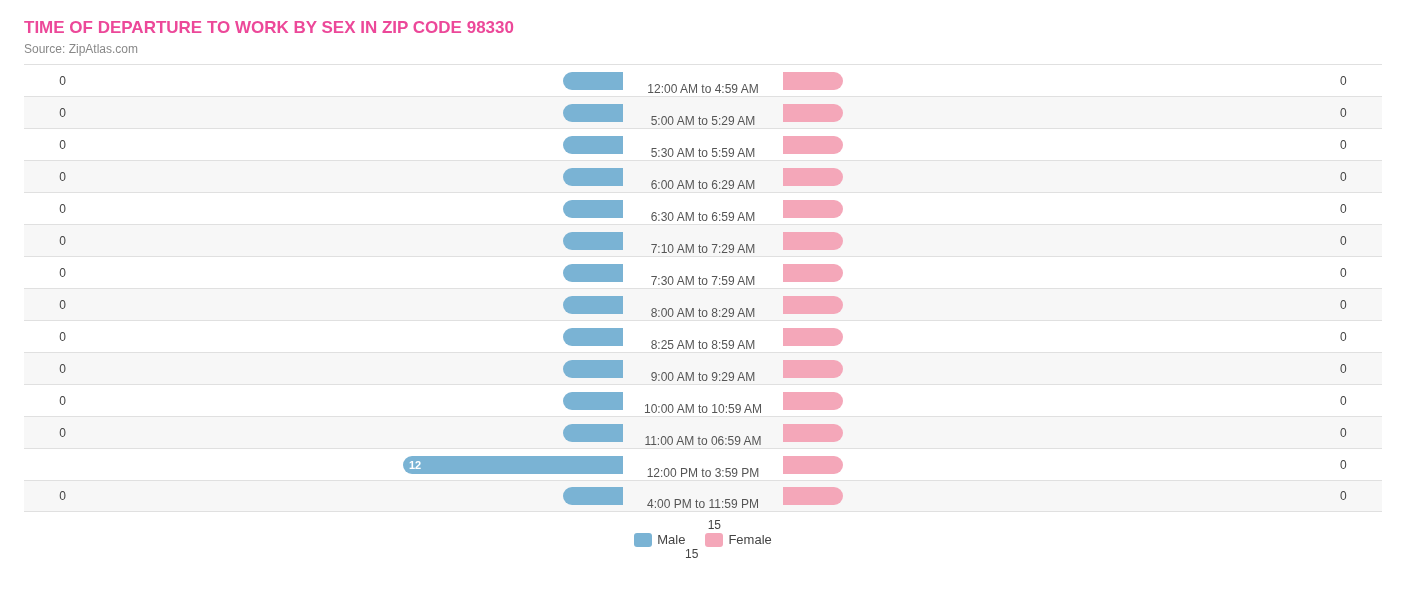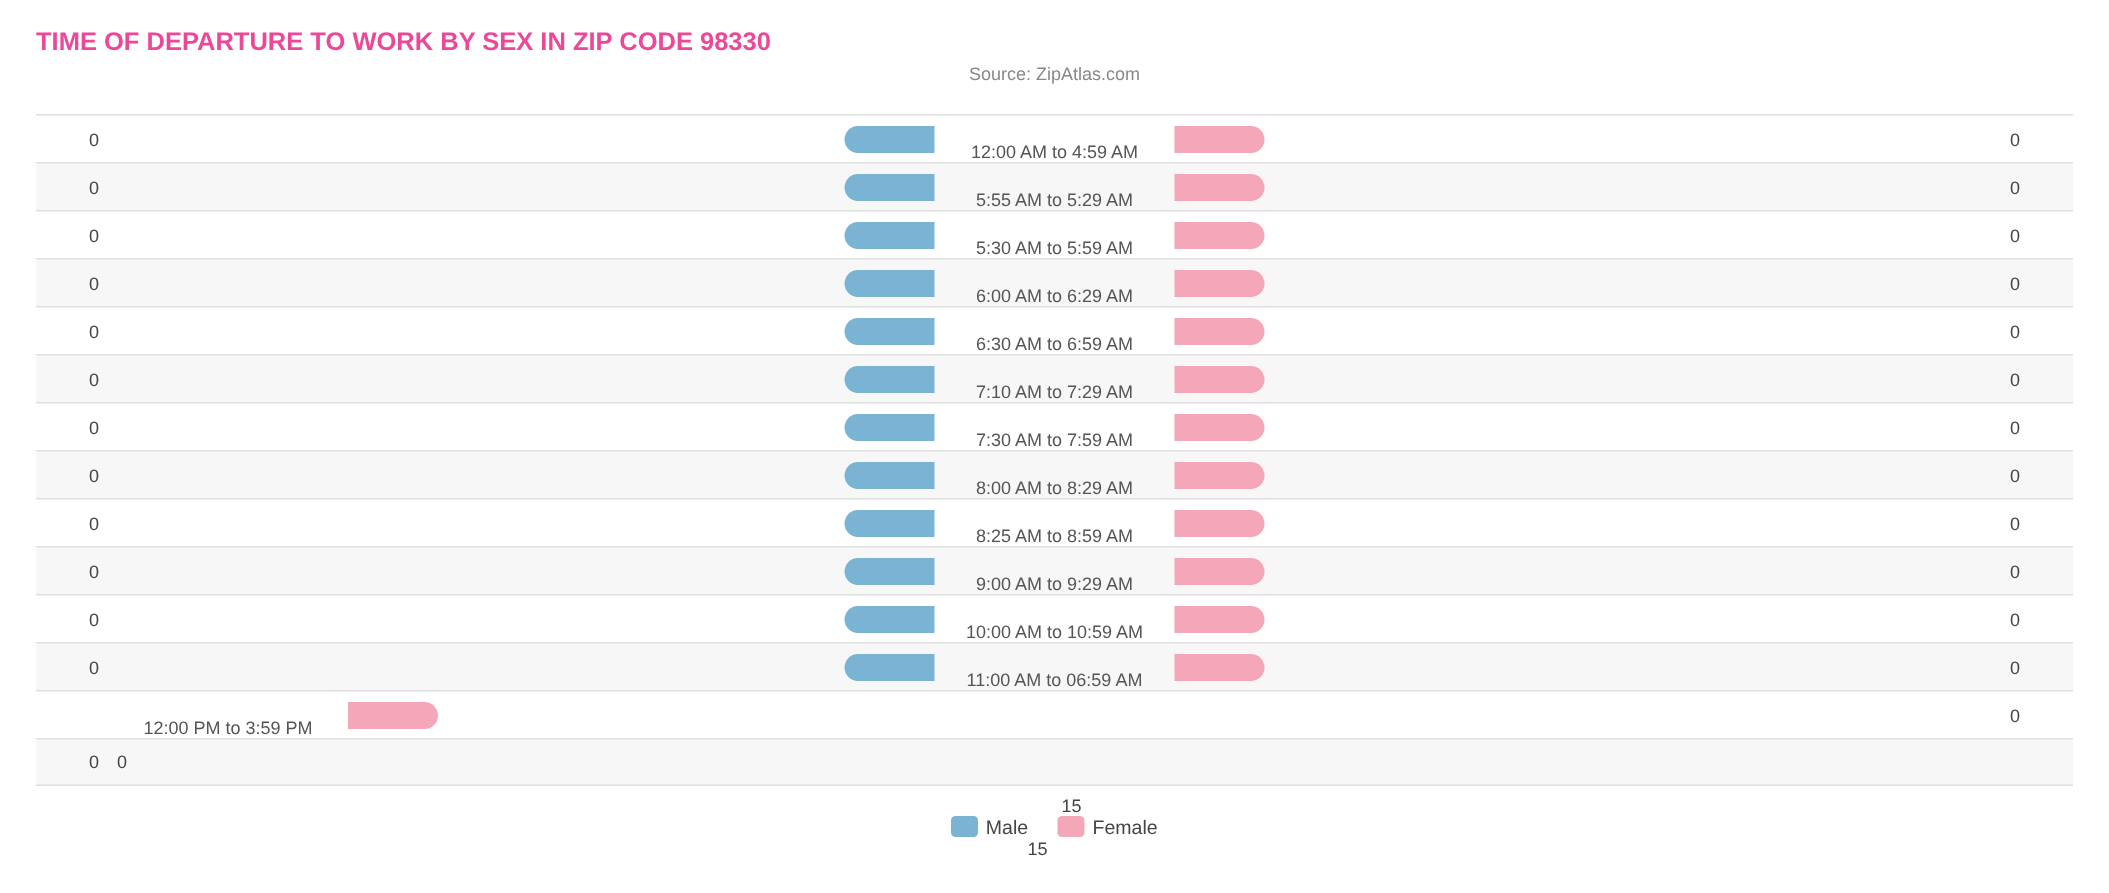--- a/index.html
+++ b/index.html
@@ -10,24 +10,24 @@
       min-height: 595px;
       padding: 18px 24px 18px 24px;
     }
     .chart-title {
       font-size: 17px;
       font-weight: bold;
       color: #ec4899;
       margin-bottom: 4px;
     }
     .source {
-      text-align: center;
+      text-align: left;
       font-size: 12px;
       color: #888;
-      margin-bottom: 20px;
+      margin-bottom: 8px;
     }
     .chart-area {
       position: relative;
       width: 100%;
     }
     .row {
       display: flex;
       align-items: center;
       height: 32px;
       border-top: 1px solid #e0e0e0;
@@ -123,21 +123,21 @@
       flex: 1;
       display: flex;
       align-items: center;
       justify-content: center;
       gap: 20px;
       font-size: 13px;
       color: #444;
     }
     .legend-item {
       display: flex;
-      align-items: flex-start;
+      align-items: flex-end;
       gap: 5px;
     }
     .legend-box {
       width: 18px;
       height: 14px;
       border-radius: 3px;
     }
     
     .bars-inner {
       display: flex;
@@ -183,21 +183,21 @@
       </div>
       <div class="right-val">0</div>
     </div>
     <div class="row row-alt">
       <div class="left-val">0</div>
       <div class="bars-container">
         <div class="bars-inner">
           <div class="male-side">
             <div class="bar-male" style="width: 60px; border-radius: 10px 0px 0px 10px;"></div>
           </div>
-          <div class="label-center">5:55 AM to 5:29 AM</div>
+          <div class="label-center">5:00 AM to 5:29 AM</div>
           <div class="female-side">
             <div class="bar-female" style="width: 60px; border-radius: 0px 10px 10px 0px;"></div>
           </div>
         </div>
       </div>
       <div class="right-val">0</div>
     </div>
     <div class="row row-white">
       <div class="left-val">0</div>
       <div class="bars-container">
@@ -345,30 +345,44 @@
             <div class="bar-female" style="width: 60px; border-radius: 0px 10px 10px 0px;"></div>
           </div>
         </div>
       </div>
       <div class="right-val">0</div>
     </div>
     <div class="row row-white">
       <div class="left-val"></div>
       <div class="bars-container">
         <div class="bars-inner">
+          <div class="male-side">
+            <div class="bar-male" style="width: 220px; border-radius: 10px 0px 0px 10px;">12</div>
+          </div>
           <div class="label-center">12:00 PM to 3:59 PM</div>
           <div class="female-side">
             <div class="bar-female" style="width: 60px; border-radius: 0px 10px 10px 0px;"></div>
           </div>
         </div>
       </div>
       <div class="right-val">0</div>
     </div>
     <div class="row row-alt">
       <div class="left-val">0</div>
+      <div class="bars-container">
+        <div class="bars-inner">
+          <div class="male-side">
+            <div class="bar-male" style="width: 60px; border-radius: 10px 0px 0px 10px;"></div>
+          </div>
+          <div class="label-center">4:00 PM to 11:59 PM</div>
+          <div class="female-side">
+            <div class="bar-female" style="width: 60px; border-radius: 0px 10px 10px 0px;"></div>
+          </div>
+        </div>
+      </div>
       <div class="right-val">0</div>
     </div>
   </div>
 
 <div class="axis-row">
   <div class="axis-left">15</div>
   <div class="axis-center">
     <div class="legend-item">
       <div class="legend-box" style="background:#7ab3d4;"></div>
       <span>Male</span>

